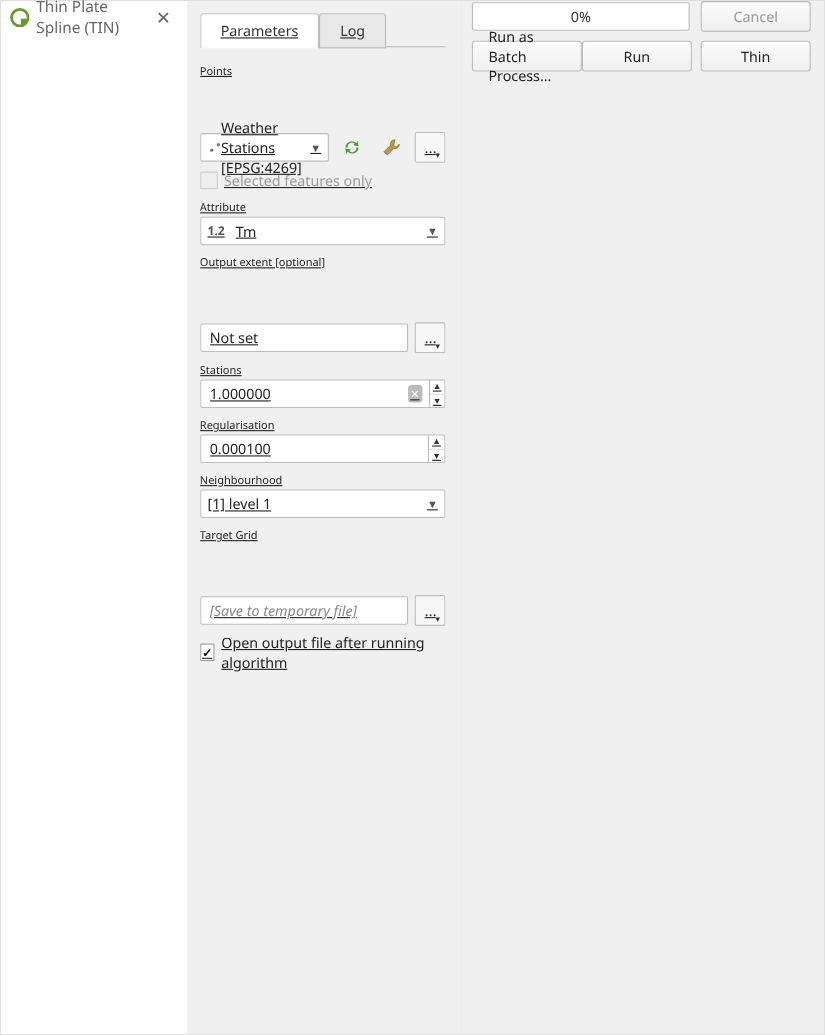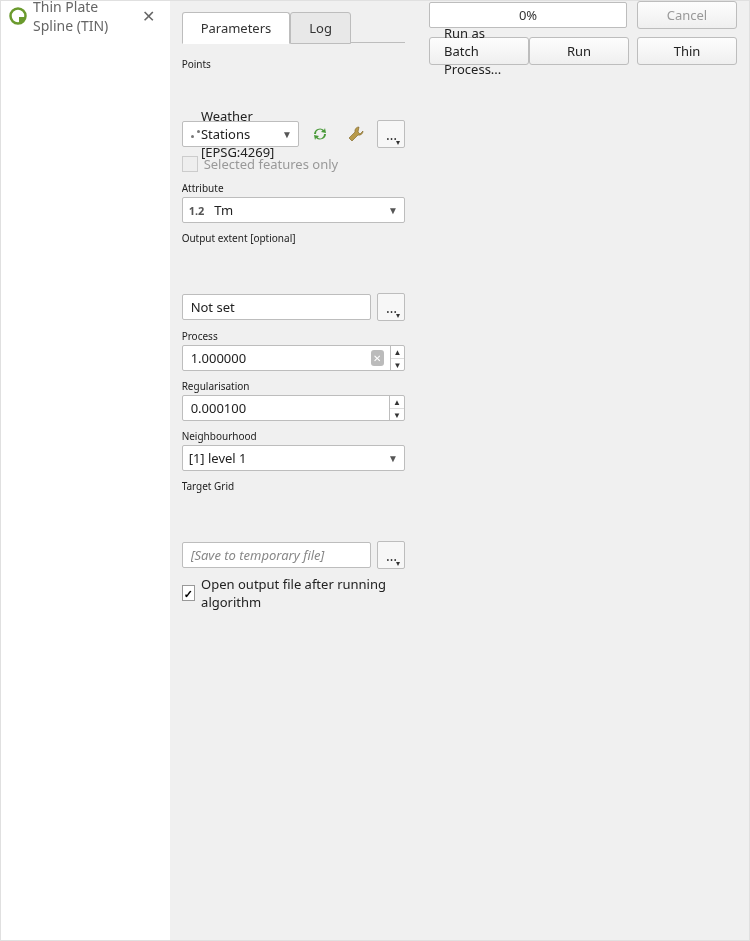--- a/index.html
+++ b/index.html
@@ -44,20 +44,21 @@
   text-align: center;
   color: #666;
   font-size: 16px;
 }
 .body-area {
   flex: 1;
   display: flex;
   flex-direction: column;
   background: #f0f0f0;
   padding: 10px 12px 22px 12px;
+  text-decoration: underline;
 }
 .tabs {
   display: flex;
   gap: 0;
   margin-bottom: -1px;
 }
 .tab {
   padding: 6px 18px;
   border: 1px solid #bdbdbd;
   border-bottom: 1px solid #bdbdbd;
@@ -332,21 +333,21 @@
       <div class="field-label">Output extent [optional]</div>
       <div class="row">
         <div class="input flex-1">
           <input value="Not set" style="">
         </div>
         <div class="icon-btn">
           <span style="letter-spacing:-1px;position:relative;">…<span style="position:absolute;right:-3px;bottom:-3px;font-size:8px;">▾</span></span>
         </div>
       </div>
 
-      <div class="field-label">Process</div>
+      <div class="field-label">Stations</div>
       <div class="input" style="padding-right:0;">
         <input value="1.000000" style="">
         <span class="clear-x">✕</span>
         <div class="spinner-btns">
           <div>▲</div>
           <div>▼</div>
         </div>
       </div>
 
       <div class="field-label">Regularisation</div>

